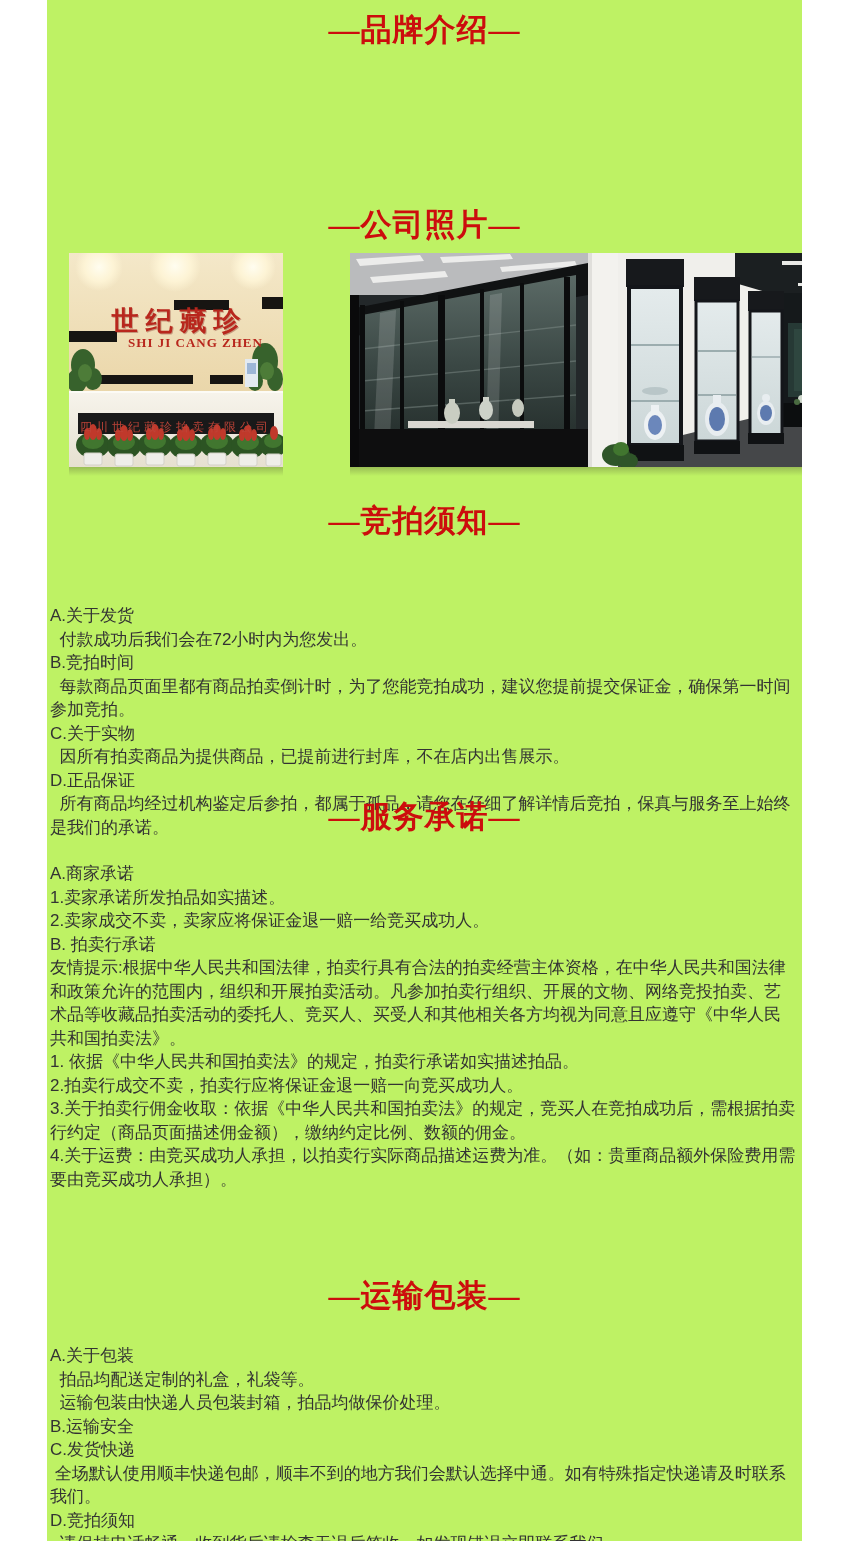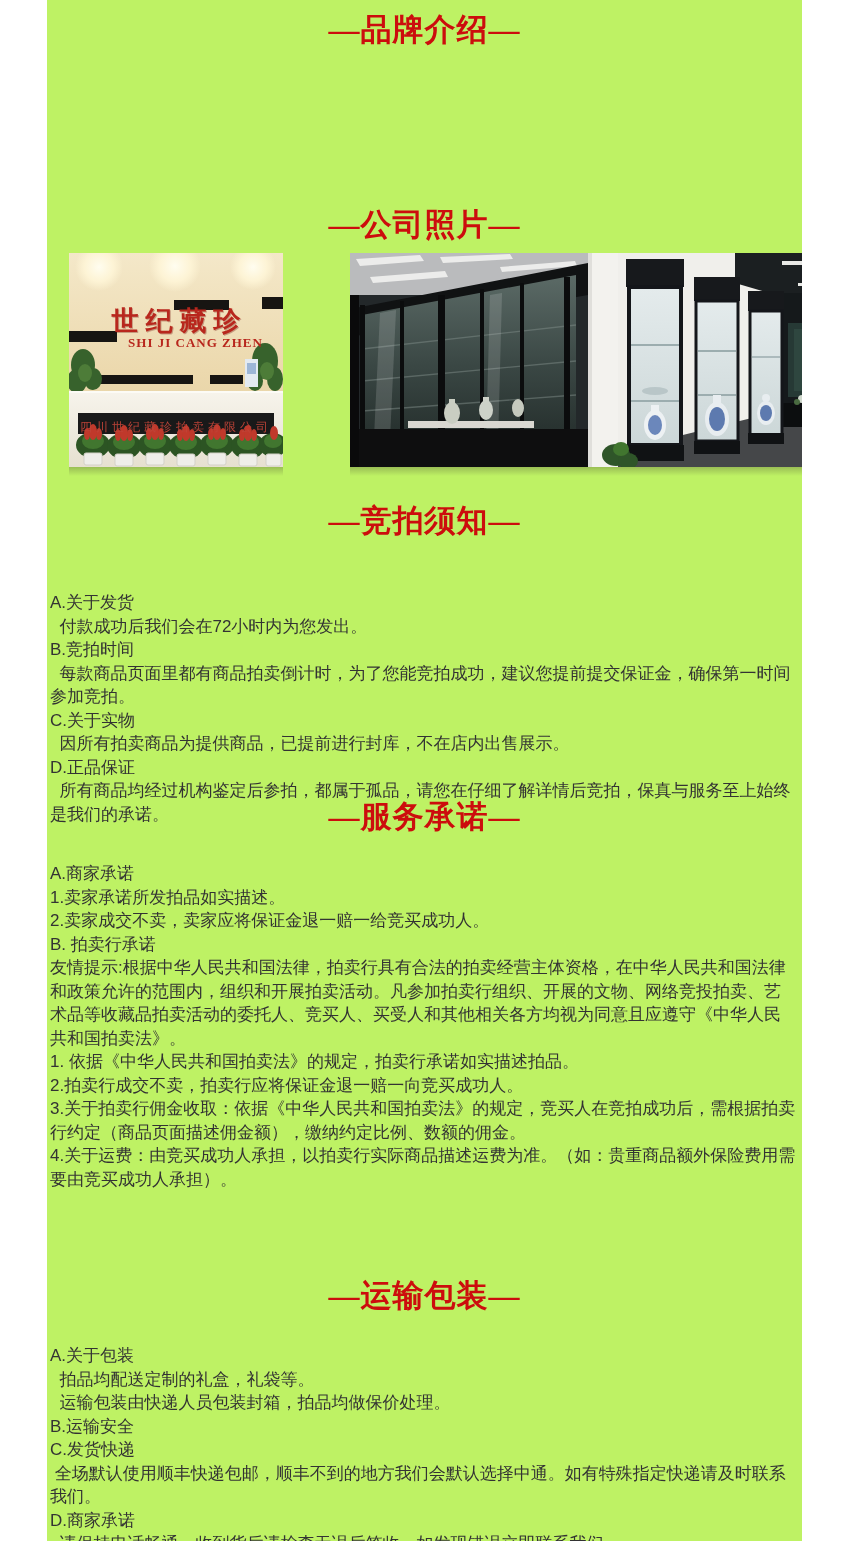--- a/index.html
+++ b/index.html
@@ -18,21 +18,21 @@
   .body-block {
     position:absolute; left:3px; right:6px;
     font-size:17px; line-height:23.5px; color:#333333;
   }
   .p-first { text-indent:29px; }
   .line { white-space:pre-wrap; }
   .t-brand   { top:12px; }
   .p-brand   { top:95px; }
   .t-photos  { top:207px; }
   .t-notice  { top:503px; }
-  .s-notice  { top:591px; }
+  .s-notice  { top:604px; }
   .t-service { top:799px; }
   .s-service { top:862px; }
   .t-shipping{ top:1278px; }
   .s-shipping{ top:1344px; }
 
   .photo-row { position:absolute; top:253px; left:0; width:849px; height:214px; }
   .photo {
     position:absolute; top:0; height:214px; overflow:hidden; background:#ddd;
   }
   .photo-reception { left:22px; width:214px; }
@@ -335,17 +335,17 @@
   </div>
 
   <div class="sec-title t-shipping">—运输包装—</div>
   <div class="body-block s-shipping">
     <div class="line">A.关于包装</div>
     <div class="line">  拍品均配送定制的礼盒，礼袋等。</div>
     <div class="line">  运输包装由快递人员包装封箱，拍品均做保价处理。</div>
     <div class="line">B.运输安全</div>
     <div class="line">C.发货快递</div>
     <div class="line"> 全场默认使用顺丰快递包邮，顺丰不到的地方我们会默认选择中通。如有特殊指定快递请及时联系我们。</div>
-    <div class="line">D.商家承诺</div>
+    <div class="line">D.竞拍须知</div>
     <div class="line">  请保持电话畅通，收到货后请检查无误后签收，如发现错误立即联系我们。</div>
   </div>
 
 </div>
 
 </body></html>

